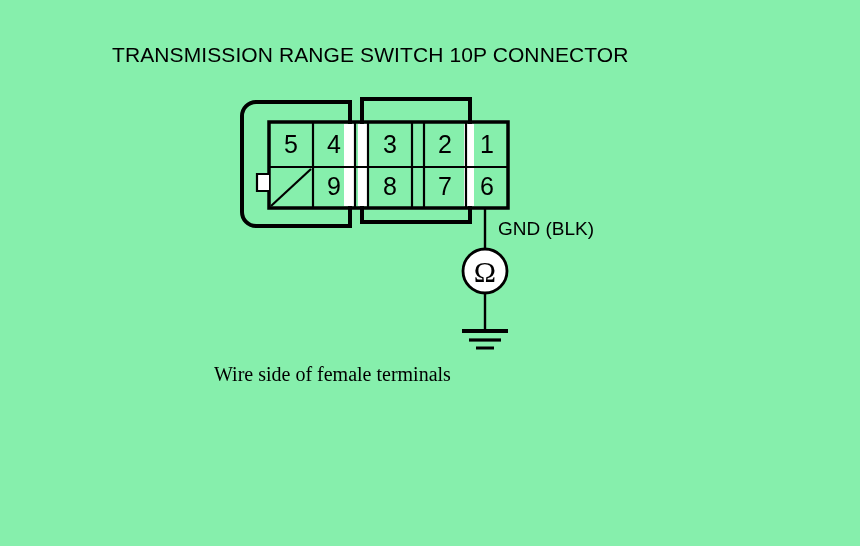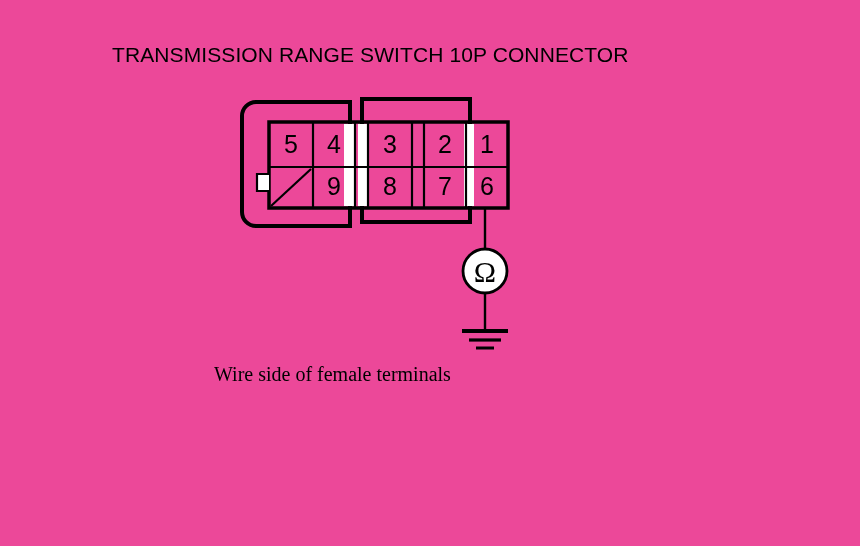--- a/index.html
+++ b/index.html
@@ -8,21 +8,21 @@
     background: #ffffff;
   }
   body {
     font-family: "Liberation Sans", sans-serif;
     color: #000000;
   }
   #canvas {
     position: relative;
     width: 860px;
     height: 546px;
-    background: #ec4899;
+    background: #86efac;
     overflow: hidden;
   }
   .title {
     position: absolute;
     left: 112px;
     top: 43px;
     font-size: 21px;
     letter-spacing: 0.1px;
     white-space: nowrap;
     color: #000;
@@ -112,16 +112,17 @@
   <div class="cellnum" style="left:373px; top:132px;">3</div>
   <div class="cellnum" style="left:428px; top:132px;">2</div>
   <div class="cellnum" style="left:470px; top:132px;">1</div>
 
   <div class="cellnum" style="left:274px; top:174px;"></div>
   <div class="cellnum" style="left:317px; top:174px;">9</div>
   <div class="cellnum" style="left:373px; top:174px;">8</div>
   <div class="cellnum" style="left:428px; top:174px;">7</div>
   <div class="cellnum" style="left:470px; top:174px;">6</div>
 
+  <div class="gnd-label">GND (BLK)</div>
 
   <div class="caption">Wire side of female terminals</div>
 
 </div>
 
 </body></html>

